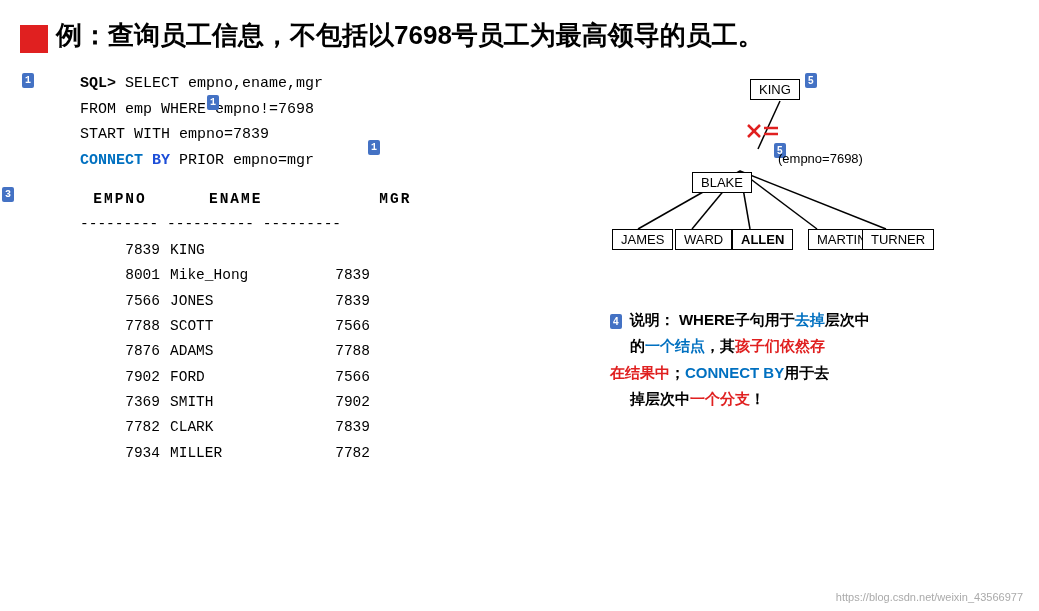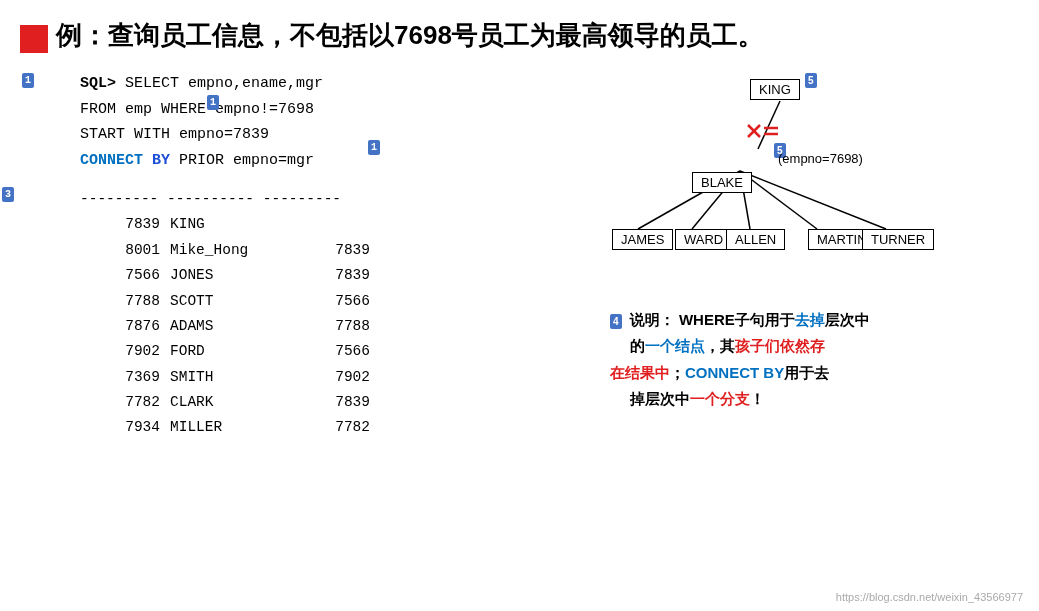--- a/index.html
+++ b/index.html
@@ -214,20 +214,25 @@
           <span class="code-connect">      CONNECT</span><span class="code-by"> BY</span><span> PRIOR empno=mgr</span>
           
           <span class="step-badge" style="position:absolute; bottom: 18px; right: 200px;">1</span>
         </div>
       </div>
 
       <div class="result-table" style="position:relative;">
 
         <span class="step-badge" style="position:absolute; left:-18px; top:0;">3</span>
 
+        <div class="table-header">
+          <span class="header-empno">EMPNO</span>
+          <span class="header-ename">ENAME</span>
+          <span class="header-mgr">MGR</span>
+        </div>
         <div class="table-divider">
           --------- ---------- ---------
         </div>
 
         <div id="table-rows-container">
             <div class="table-row-data"><span class="col-empno">7839</span><span class="col-ename">KING</span><span class="col-mgr"></span></div>
             <div class="table-row-data"><span class="col-empno">8001</span><span class="col-ename">Mike_Hong</span><span class="col-mgr">7839</span></div>
             <div class="table-row-data"><span class="col-empno">7566</span><span class="col-ename">JONES</span><span class="col-mgr">7839</span></div>
             <div class="table-row-data"><span class="col-empno">7788</span><span class="col-ename">SCOTT</span><span class="col-mgr">7566</span></div>
             <div class="table-row-data"><span class="col-empno">7876</span><span class="col-ename">ADAMS</span><span class="col-mgr">7788</span></div>
@@ -268,21 +273,21 @@
         <div class="tree-node" style="left:140px; top:8px;">KING</div>
 
         <span class="step-badge" style="position:absolute; left:164px; top:72px;">5</span>
 
         <div class="tree-node" style="left:82px; top:76px;margin-top:25px;">BLAKE</div>
 
         <div style="position:absolute; left:168px; top:80px; font-size:13px; font-family: Arial, sans-serif;">(empno=7698)</div>
 
         <div class="tree-node" style="left:2px; top:158px;">JAMES</div>
         <div class="tree-node" style="left:58px; top:158px;margin-left:7px;">WARD</div>
-        <div class="tree-node" style="left:116px; top:158px;">ALLEN</div>
+        <div class="tree-node" style="left:122px; top:158px;font-weight:bold;">ALLEN</div>
         <div class="tree-node" style="left:198px; top:158px;">MARTIN</div>
         <div class="tree-node" style="left:252px; top:158px;">TURNER</div>
       </div>
 
       <div class="explanation">
         
         <span class="step-badge" style="display:inline-block; position:relative; vertical-align:middle; margin-right:4px;">4</span>
         <span class="expl-label">说明：</span>
         <span class="expl-blue" style="font-weight:bold; color:#000;">WHERE子句用于</span><span class="expl-blue">去掉</span><span style="font-weight:bold; color:#000;">层次中</span>
         <br>

